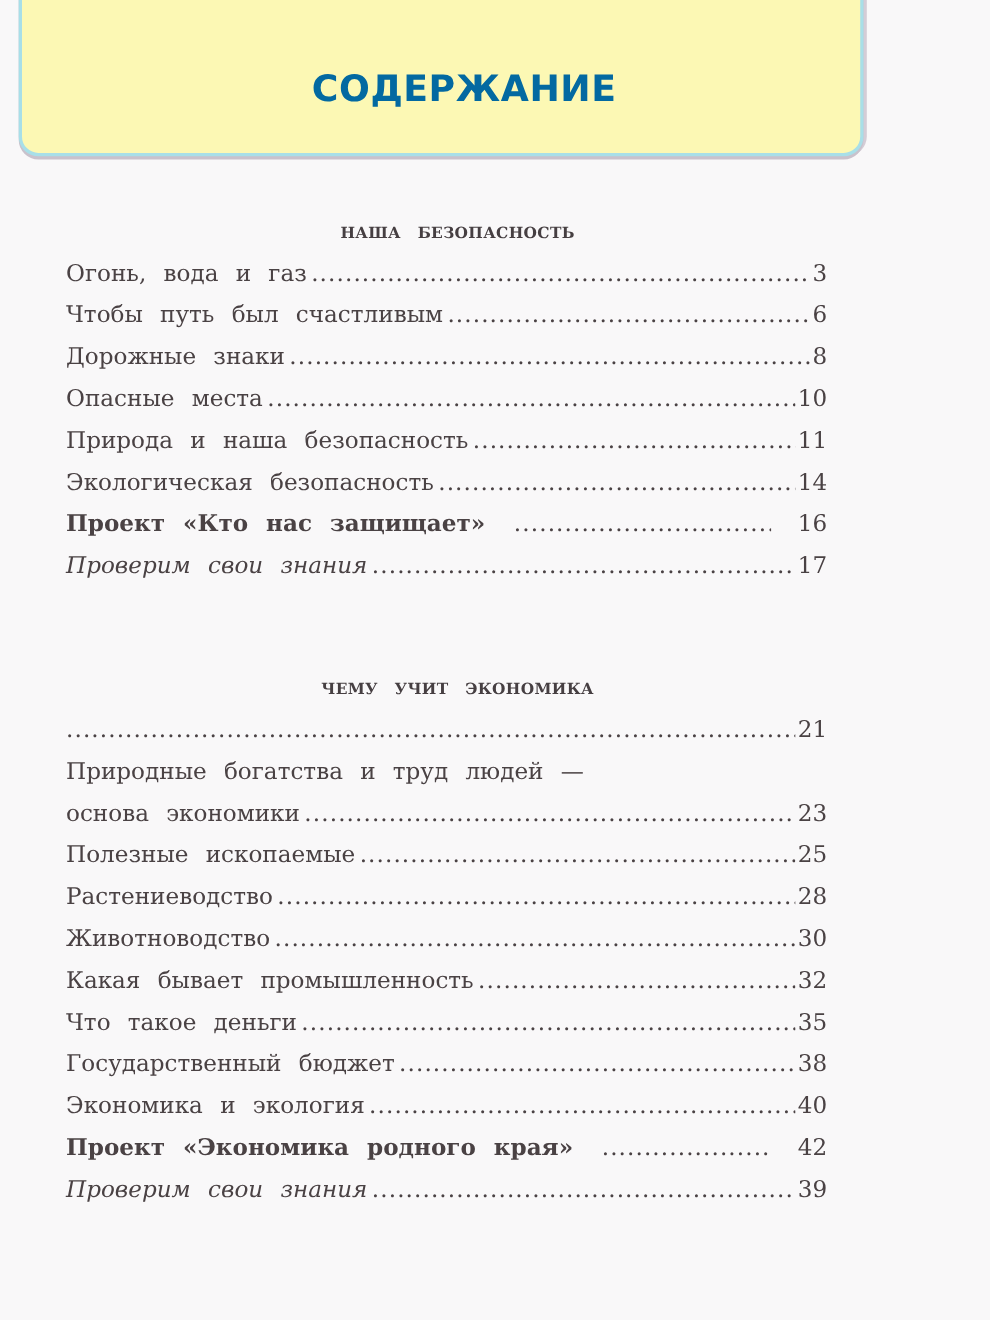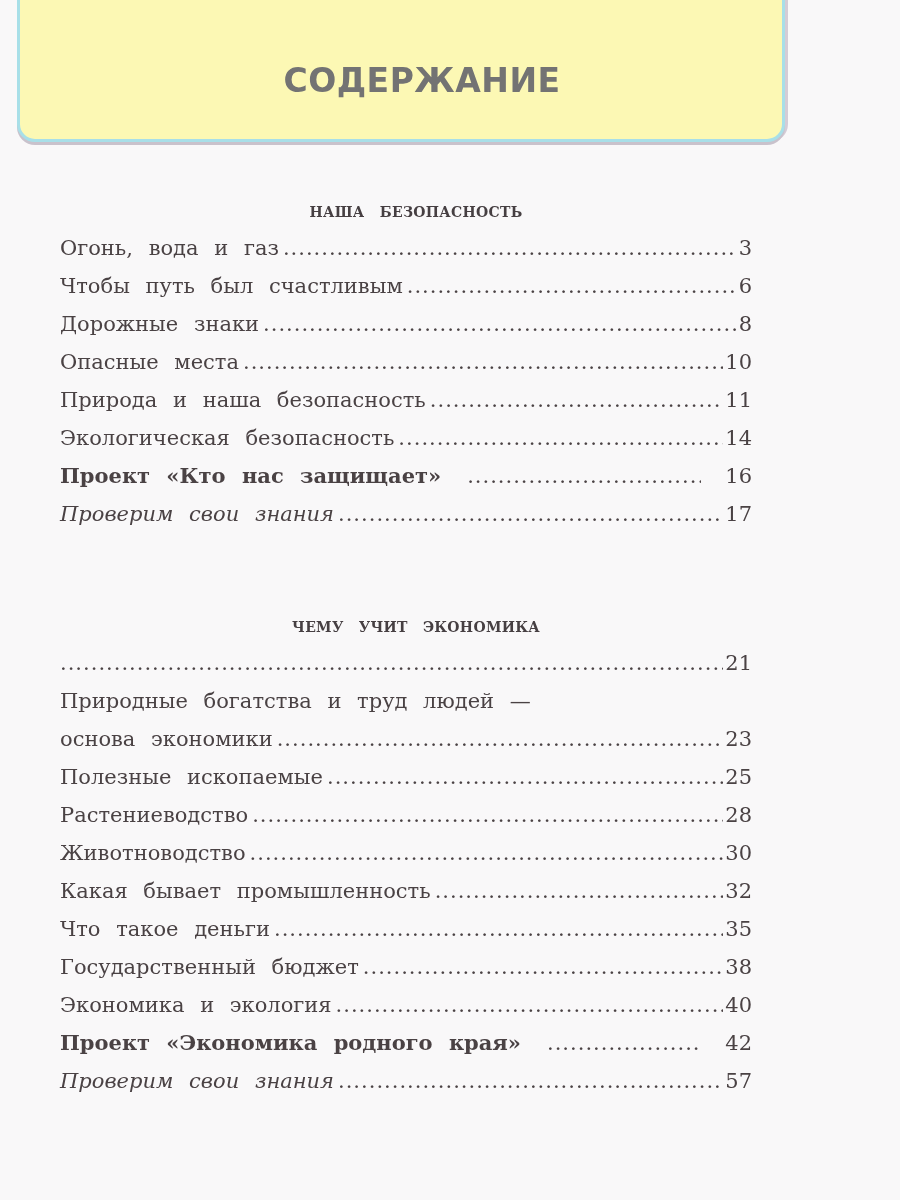--- a/index.html
+++ b/index.html
@@ -20,21 +20,21 @@
       box-shadow: 0 3px 0 0 #c9c2cc, 3px 0 0 0 #d4ccd6;
     }
     .header-title {
       position: absolute;
       left: 0; right: 0; top: 78px;
       text-align: center;
       font-family: "DejaVu Sans", "Liberation Sans", sans-serif;
       font-weight: bold;
       font-size: 33px;
       letter-spacing: 0.5px;
-      color: #737373;
+      color: #0369a1;
       padding-left: 42px;
     }
     .toc {
       position: absolute;
       left: 60px; top: 195px;
       width: 692px;
     }
     .section-title {
       text-align: center;
       font-weight: bold;
@@ -173,16 +173,16 @@
     <span class="page">40</span>
   </div>
   <div class="entry bold">
     <span class="label">Проект «Экономика родного края»</span>
     <span class="leader" style="font-weight:normal"></span>
     <span class="page" style="font-weight:normal">42</span>
   </div>
   <div class="entry italic">
     <span class="label">Проверим свои знания</span>
     <span class="leader"></span>
-    <span class="page">57</span>
+    <span class="page">39</span>
   </div>
 
 </div>
 
 </body></html>

